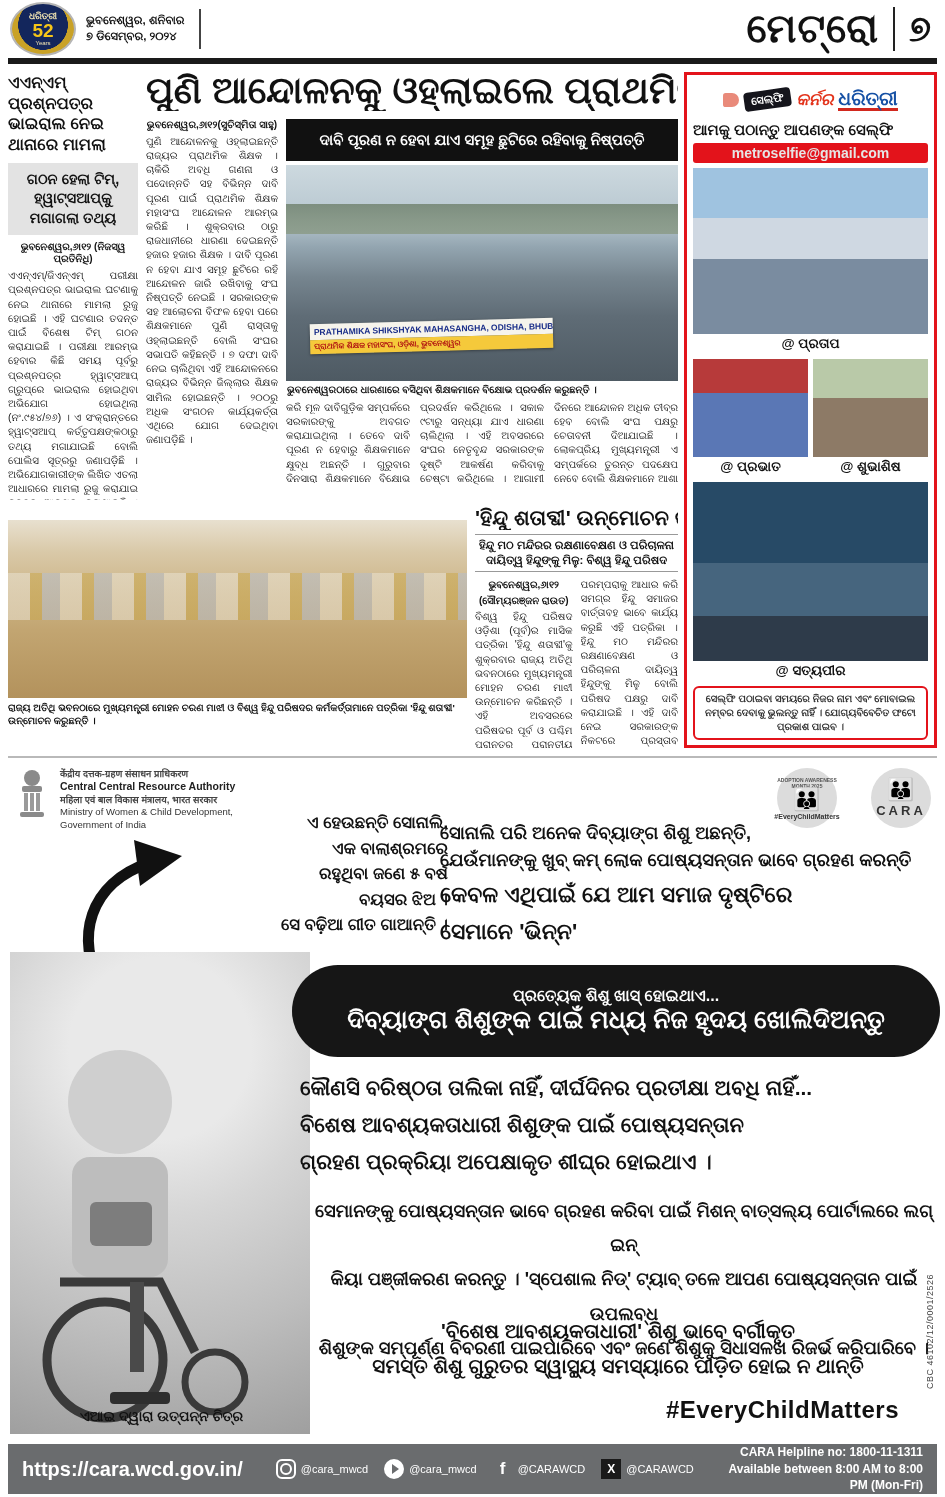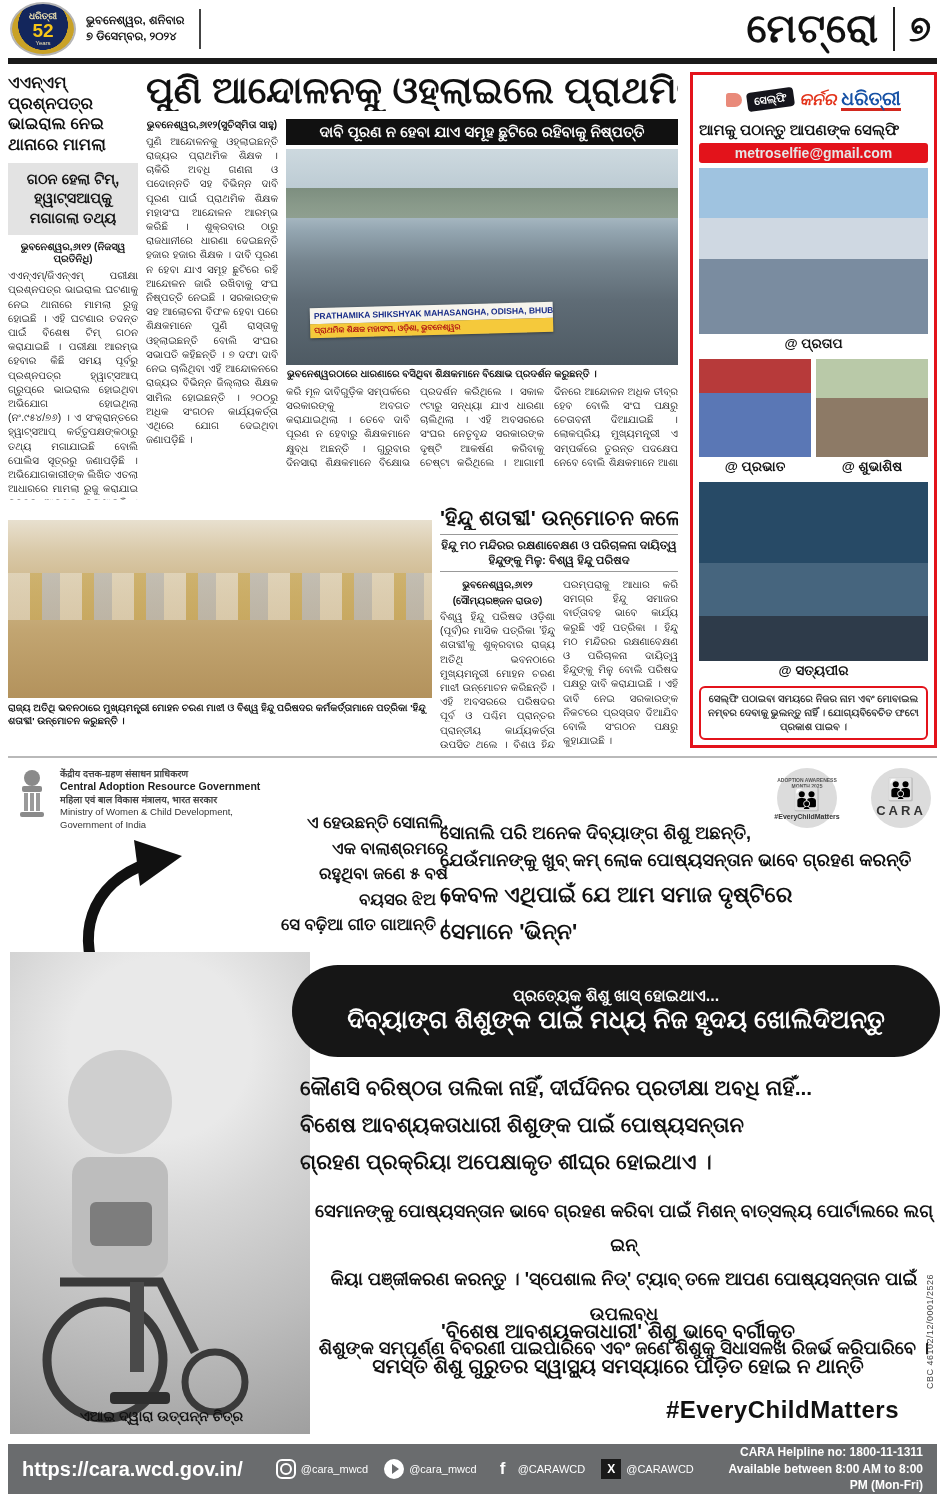--- a/index.html
+++ b/index.html
@@ -15,47 +15,47 @@
   .logo-years-label { font-size:6px; color:#f3e6b3; line-height:1; }
   .date-block { margin-left:10px; font-size:11.5px; font-weight:bold; line-height:1.35; }
   .mast-divider { width:2px; height:40px; background:#444; margin-left:14px; }
   .mast-right { margin-left:auto; display:flex; align-items:center; gap:14px; padding-right:4px; }
   .section-title { font-size:40px; font-weight:bold; letter-spacing:1px; }
   .mast-divider2 { width:2px; height:44px; background:#222; }
   .page-num { font-size:36px; font-weight:bold; }
   .mast-rule { height:6px; background:#1a1a1a; margin:0 8px; }
 
   
-  .news-region { display:flex; gap:12px; padding:8px 8px 4px 8px; }
+  .news-region { display:flex; gap:6px; padding:8px 8px 4px 8px; }
   .news-left { width:670px; display:flex; flex-direction:column; }
   .top-row { display:flex; gap:8px; height:428px; overflow:hidden; }
   .left-col { width:130px; overflow:hidden; }
   .left-col h2 { font-size:16.5px; line-height:1.25; font-weight:bold; }
   .gray-box { background:#e3e3e3; text-align:center; font-weight:bold; font-size:14.5px; line-height:1.35; padding:7px 4px; margin:8px 0 6px 0; }
   .dateline { font-size:10px; font-weight:bold; text-align:center; margin-bottom:4px; }
   .dateline.u { }
   .body-text { font-size:10.3px; line-height:1.38; text-align:justify; }
 
   .main-art { flex:1; display:flex; flex-direction:column; overflow:hidden; }
   .main-headline { font-size:37px; font-weight:bold; line-height:1.05; text-align:center; margin-bottom:8px; white-space:nowrap; overflow:hidden; }
   .main-row { display:flex; gap:8px; flex:1; overflow:hidden; }
   .main-col1 { width:132px; overflow:hidden; }
   .photo-zone { flex:1; display:flex; flex-direction:column; overflow:hidden; }
-  .black-bar { background:#111; color:#fff; font-weight:bold; font-size:15px; text-align:center; padding:4px 2px; white-space:nowrap; overflow:hidden; }
+  .black-bar { background:#111; color:#fff; font-weight:bold; font-size:15px; text-align:center; padding:12px 2px; white-space:nowrap; overflow:hidden; }
   .protest-photo { position:relative; height:216px; margin-top:4px; background:
       linear-gradient(180deg, #cdd9df 0%, #b6c6cf 26%, #93a5b0 38%, #76858f 52%, #5f6c76 70%, #4e5a63 100%); overflow:hidden; }
   .protest-photo .treeline { position:absolute; top:18%; left:0; right:0; height:14%; background:linear-gradient(180deg,#6d7f6a,#8a9a84); opacity:.8; }
   .banner { position:absolute; left:6%; bottom:14%; width:62%; transform:rotate(-1.5deg); box-shadow:0 1px 3px rgba(0,0,0,.4); }
   .banner-top { background:#f6f4ec; color:#1b2f8a; font-weight:bold; font-size:8.5px; padding:3px 4px; white-space:nowrap; overflow:hidden; }
   .banner-bottom { background:#f5c93b; color:#b01212; font-weight:bold; font-size:8px; padding:2px 4px; white-space:nowrap; overflow:hidden; }
   .photo-caption { font-size:10px; font-weight:bold; padding:3px 1px; white-space:nowrap; overflow:hidden; }
   .main-bottom-text { column-count:3; column-gap:10px; font-size:10.3px; line-height:1.38; text-align:justify; height:86px; overflow:hidden; margin-top:2px; }
 
   .bottom-row { display:flex; gap:8px; height:242px; margin-top:6px; overflow:hidden; }
-  .event-wrap { width:424px; }
+  .event-wrap { width:459px; }
   .event-photo { height:178px; margin-top:14px; background:
       linear-gradient(180deg,#e8e0cf 0%, #d9c9a8 18%, #cdb588 40%, #c2a571 62%, #b3925c 100%);
       position:relative; overflow:hidden; }
   .event-photo .garland { position:absolute; top:30%; left:0; right:0; height:26%; background:repeating-linear-gradient(90deg,#e9e2d2 0 22px, #caa84e 22px 34px, #b6bdc9 34px 52px); opacity:.55; }
   .event-caption { font-size:9.8px; font-weight:bold; margin-top:4px; line-height:1.3; }
 
   .hindu-art { flex:1; overflow:hidden; }
   .hindu-headline { font-size:21px; font-weight:bold; text-align:center; line-height:1.15; white-space:nowrap; overflow:hidden; }
   .hindu-subhead { font-size:11.5px; font-weight:bold; text-align:center; border-top:1px solid #999; border-bottom:1px solid #999; padding:3px 0; margin:4px 0 6px 0; line-height:1.3; }
   .hindu-cols { display:flex; gap:8px; }
@@ -252,21 +252,21 @@
       <svg class="emblem" viewBox="0 0 40 52">
         <circle cx="20" cy="10" r="8" fill="#8a8a8a"></circle>
         <rect x="10" y="18" width="20" height="6" rx="2" fill="#8a8a8a"></rect>
         <rect x="12" y="25" width="4" height="18" fill="#9a9a9a"></rect>
         <rect x="18" y="25" width="4" height="18" fill="#9a9a9a"></rect>
         <rect x="24" y="25" width="4" height="18" fill="#9a9a9a"></rect>
         <rect x="8" y="44" width="24" height="5" rx="2" fill="#8a8a8a"></rect>
       </svg>
       <div class="cara-head-text">
         <div class="hi">केंद्रीय दत्तक-ग्रहण संसाधन प्राधिकरण</div>
-        <div class="en-bold">Central Adoption Resource Government</div>
+        <div class="en-bold">Central Central Resource Authority</div>
         <div class="hi">महिला एवं बाल विकास मंत्रालय, भारत सरकार</div>
         <div>Ministry of Women &amp; Child Development,</div>
         <div>Government of India</div>
       </div>
     </div>
 
     <div class="badges">
       <div class="badge-circ">
         <div class="tiny">ADOPTION AWARENESS MONTH 2025</div>
         <div class="fam-glyph">👪</div>

